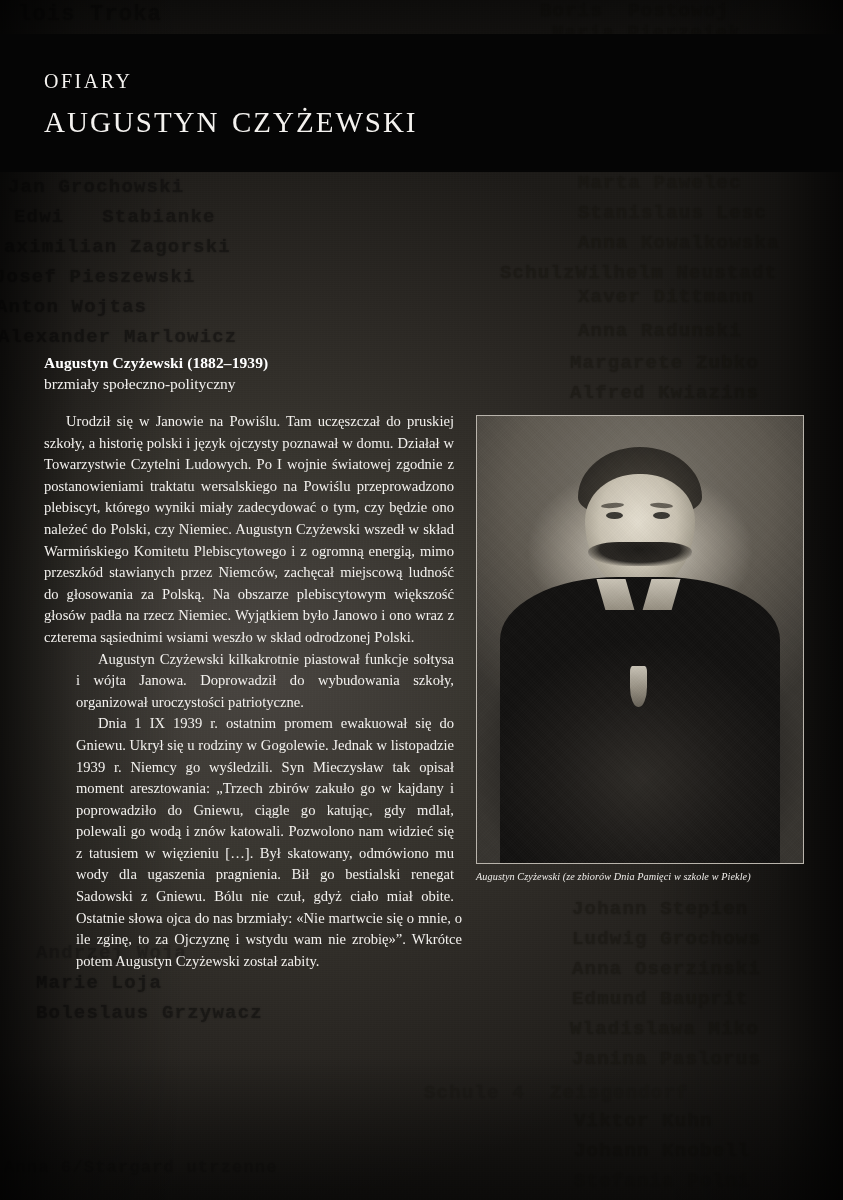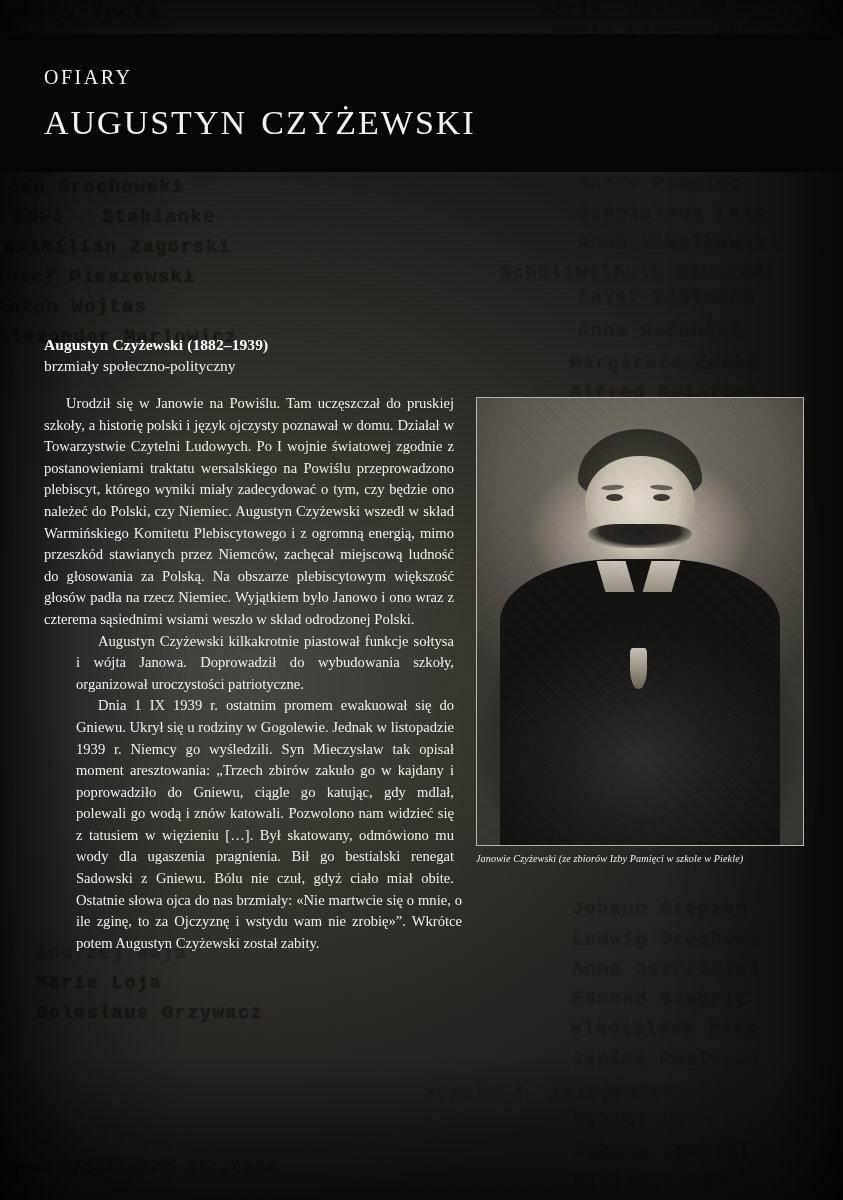--- a/index.html
+++ b/index.html
@@ -83,34 +83,34 @@
   }
   .title-bar .line1 {
     font-size: 29px;
     letter-spacing: 2.5px;
     line-height: 1.02;
     font-variant: small-caps;
     text-transform: lowercase;
     color: #f4f2ef;
   }
   .title-bar .line2 {
-    font-size: 49px;
+    font-size: 42px;
     letter-spacing: 2.0px;
     line-height: 1.12;
     font-variant: small-caps;
     text-transform: lowercase;
     color: #f4f2ef;
     margin-top: 2px;
   }
 
   
   .content {
     position: absolute;
     left: 44px;
-    top: 336px;
+    top: 354px;
     width: 760px;
     z-index: 5;
   }
   .person-name {
     font-size: 15.5px;
     font-weight: bold;
     color: #ffffff;
     letter-spacing: 0.1px;
     margin: 0 0 3px 0;
   }
@@ -328,21 +328,21 @@
             <div class="eye-l"></div>
             <div class="eye-r"></div>
             <div class="moustache"></div>
             <div class="body"></div>
             <div class="collar-l"></div>
             <div class="collar-r"></div>
             <div class="badge"></div>
             <div class="grain"></div>
           </div>
         </div>
-        <figcaption class="caption">Janowie Czyżewski (ze zbiorów Izby Pamięci w szkole w Piekle)</figcaption>
+        <figcaption class="caption">Augustyn Czyżewski (ze zbiorów Dnia Pamięci w szkole w Piekle)</figcaption>
       </figure>
 
       <div class="prose">
         <p>Urodził się w Janowie na Powiślu. Tam uczęszczał do pruskiej szkoły, a historię polski i język ojczysty poznawał w domu. Działał w Towarzystwie Czytelni Ludowych. Po I wojnie światowej zgodnie z postanowieniami traktatu wersalskiego na Powiślu przeprowadzono plebiscyt, którego wyniki miały zadecydować o tym, czy będzie ono należeć do Polski, czy Niemiec. Augustyn Czyżewski wszedł w skład Warmińskiego Komitetu Plebiscytowego i z ogromną energią, mimo przeszkód stawianych przez Niemców, zachęcał miejscową ludność do głosowania za Polską. Na obszarze plebiscytowym większość głosów padła na rzecz Niemiec. Wyjątkiem było Janowo i ono wraz z czterema sąsiednimi wsiami weszło w skład odrodzonej Polski.</p>
         <p>Augustyn Czyżewski kilkakrotnie piastował funkcje sołtysa i wójta Janowa. Doprowadził do wybudowania szkoły, organizował uroczystości patriotyczne.</p>
         <p>Dnia 1 IX 1939 r. ostatnim promem ewakuował się do Gniewu. Ukrył się u rodziny w Gogolewie. Jednak w listopadzie 1939 r. Niemcy go wyśledzili. Syn Mieczysław tak opisał moment aresztowania: „Trzech zbirów zakuło go w kajdany i poprowadziło do Gniewu, ciągle go katując, gdy mdlał, polewali go wodą i znów katowali. Pozwolono nam widzieć się z tatusiem w więzieniu […]. Był skatowany, odmówiono mu wody dla ugaszenia pragnienia. Bił go bestialski renegat Sadowski z Gniewu. Bólu nie czuł, gdyż ciało miał obite. Ostatnie słowa ojca do nas brzmiały: «Nie martwcie się o mnie, o ile zginę, to za Ojczyznę i wstydu wam nie zrobię»”. Wkrótce potem Augustyn Czyżewski został zabity.</p>
       </div>
 
     </div>
   </div>

